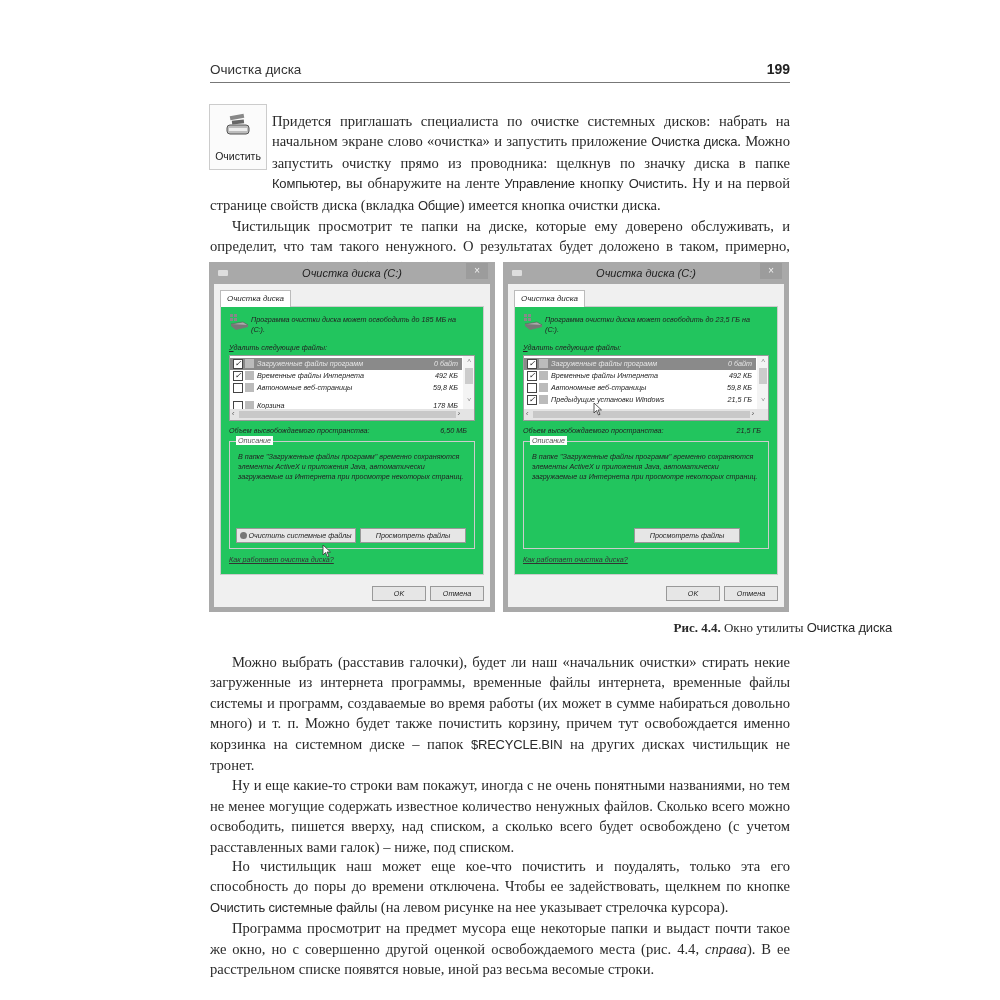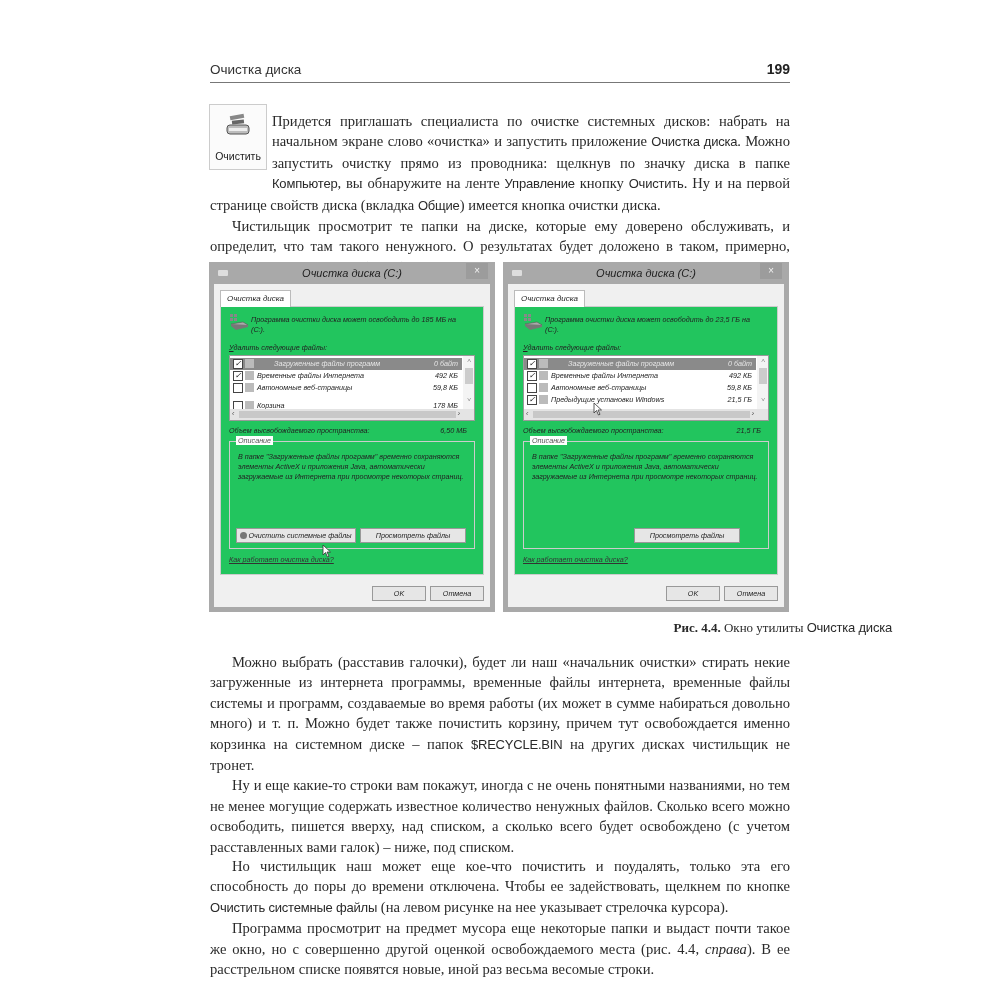--- a/index.html
+++ b/index.html
@@ -24,21 +24,21 @@
   .tab { position:absolute; left:6px; top:6px; height:16px; padding:0 6px; background:#fff; border:1px solid #bbb; border-bottom:none; font-family:"Liberation Sans", sans-serif; font-size:8px; line-height:16px; color:#222; z-index:2; }
   .panel { position:absolute; left:6px; right:6px; top:22px; bottom:32px; background:#22c55e; border:1px solid #ccc; }
   .small { font-family:"Liberation Sans", sans-serif; font-size:7.2px; color:#222; }
   .drive-icon { position:absolute; left:8px; top:6px; }
   .summary { position:absolute; left:30px; top:8px; width:220px; line-height:10px; }
   .del-label { position:absolute; left:8px; top:36px; }
   .del-label u { text-decoration:underline; }
   .listbox { position:absolute; left:8px; top:48px; width:244px; height:64px; border:1px solid #999; background:#fff; overflow:hidden; }
   .row { position:absolute; left:0; width:232px; height:12px; }
   .row.sel { background:#8a8a8a; }
-  .row.sel .rname, .row.sel .rsize { color:#e6e6e6;margin-left:17px; }
+  .row.sel .rname, .row.sel .rsize { color:#e6e6e6; }
   .cb { position:absolute; left:3px; top:1px; width:8px; height:8px; border:1px solid #444; background:#fff; font-size:8px; line-height:8px; text-align:center; color:#111; }
   .ricon { position:absolute; left:15px; top:1px; width:9px; height:9px; background:#bbb; }
   .rname { position:absolute; left:27px; top:1px; }
   .rsize { position:absolute; right:4px; top:1px; }
   .vscroll { position:absolute; right:0; top:0; width:11px; height:53px; background:#f4f4f4; }
   .vscroll .thumb { position:absolute; left:2px; top:12px; width:8px; height:16px; background:#ccc; }
   .vscroll .up, .vscroll .dn { position:absolute; left:1px; width:10px; font-size:7px; text-align:center; color:#444; }
   .hscroll { position:absolute; left:0; right:0; bottom:0; height:11px; background:#e4e4e4; }
   .hscroll .thumb { position:absolute; left:9px; right:18px; top:2px; height:7px; background:#c8c8c8; }
   .hscroll .l, .hscroll .r { position:absolute; top:1px; font-size:7px; color:#444; }

